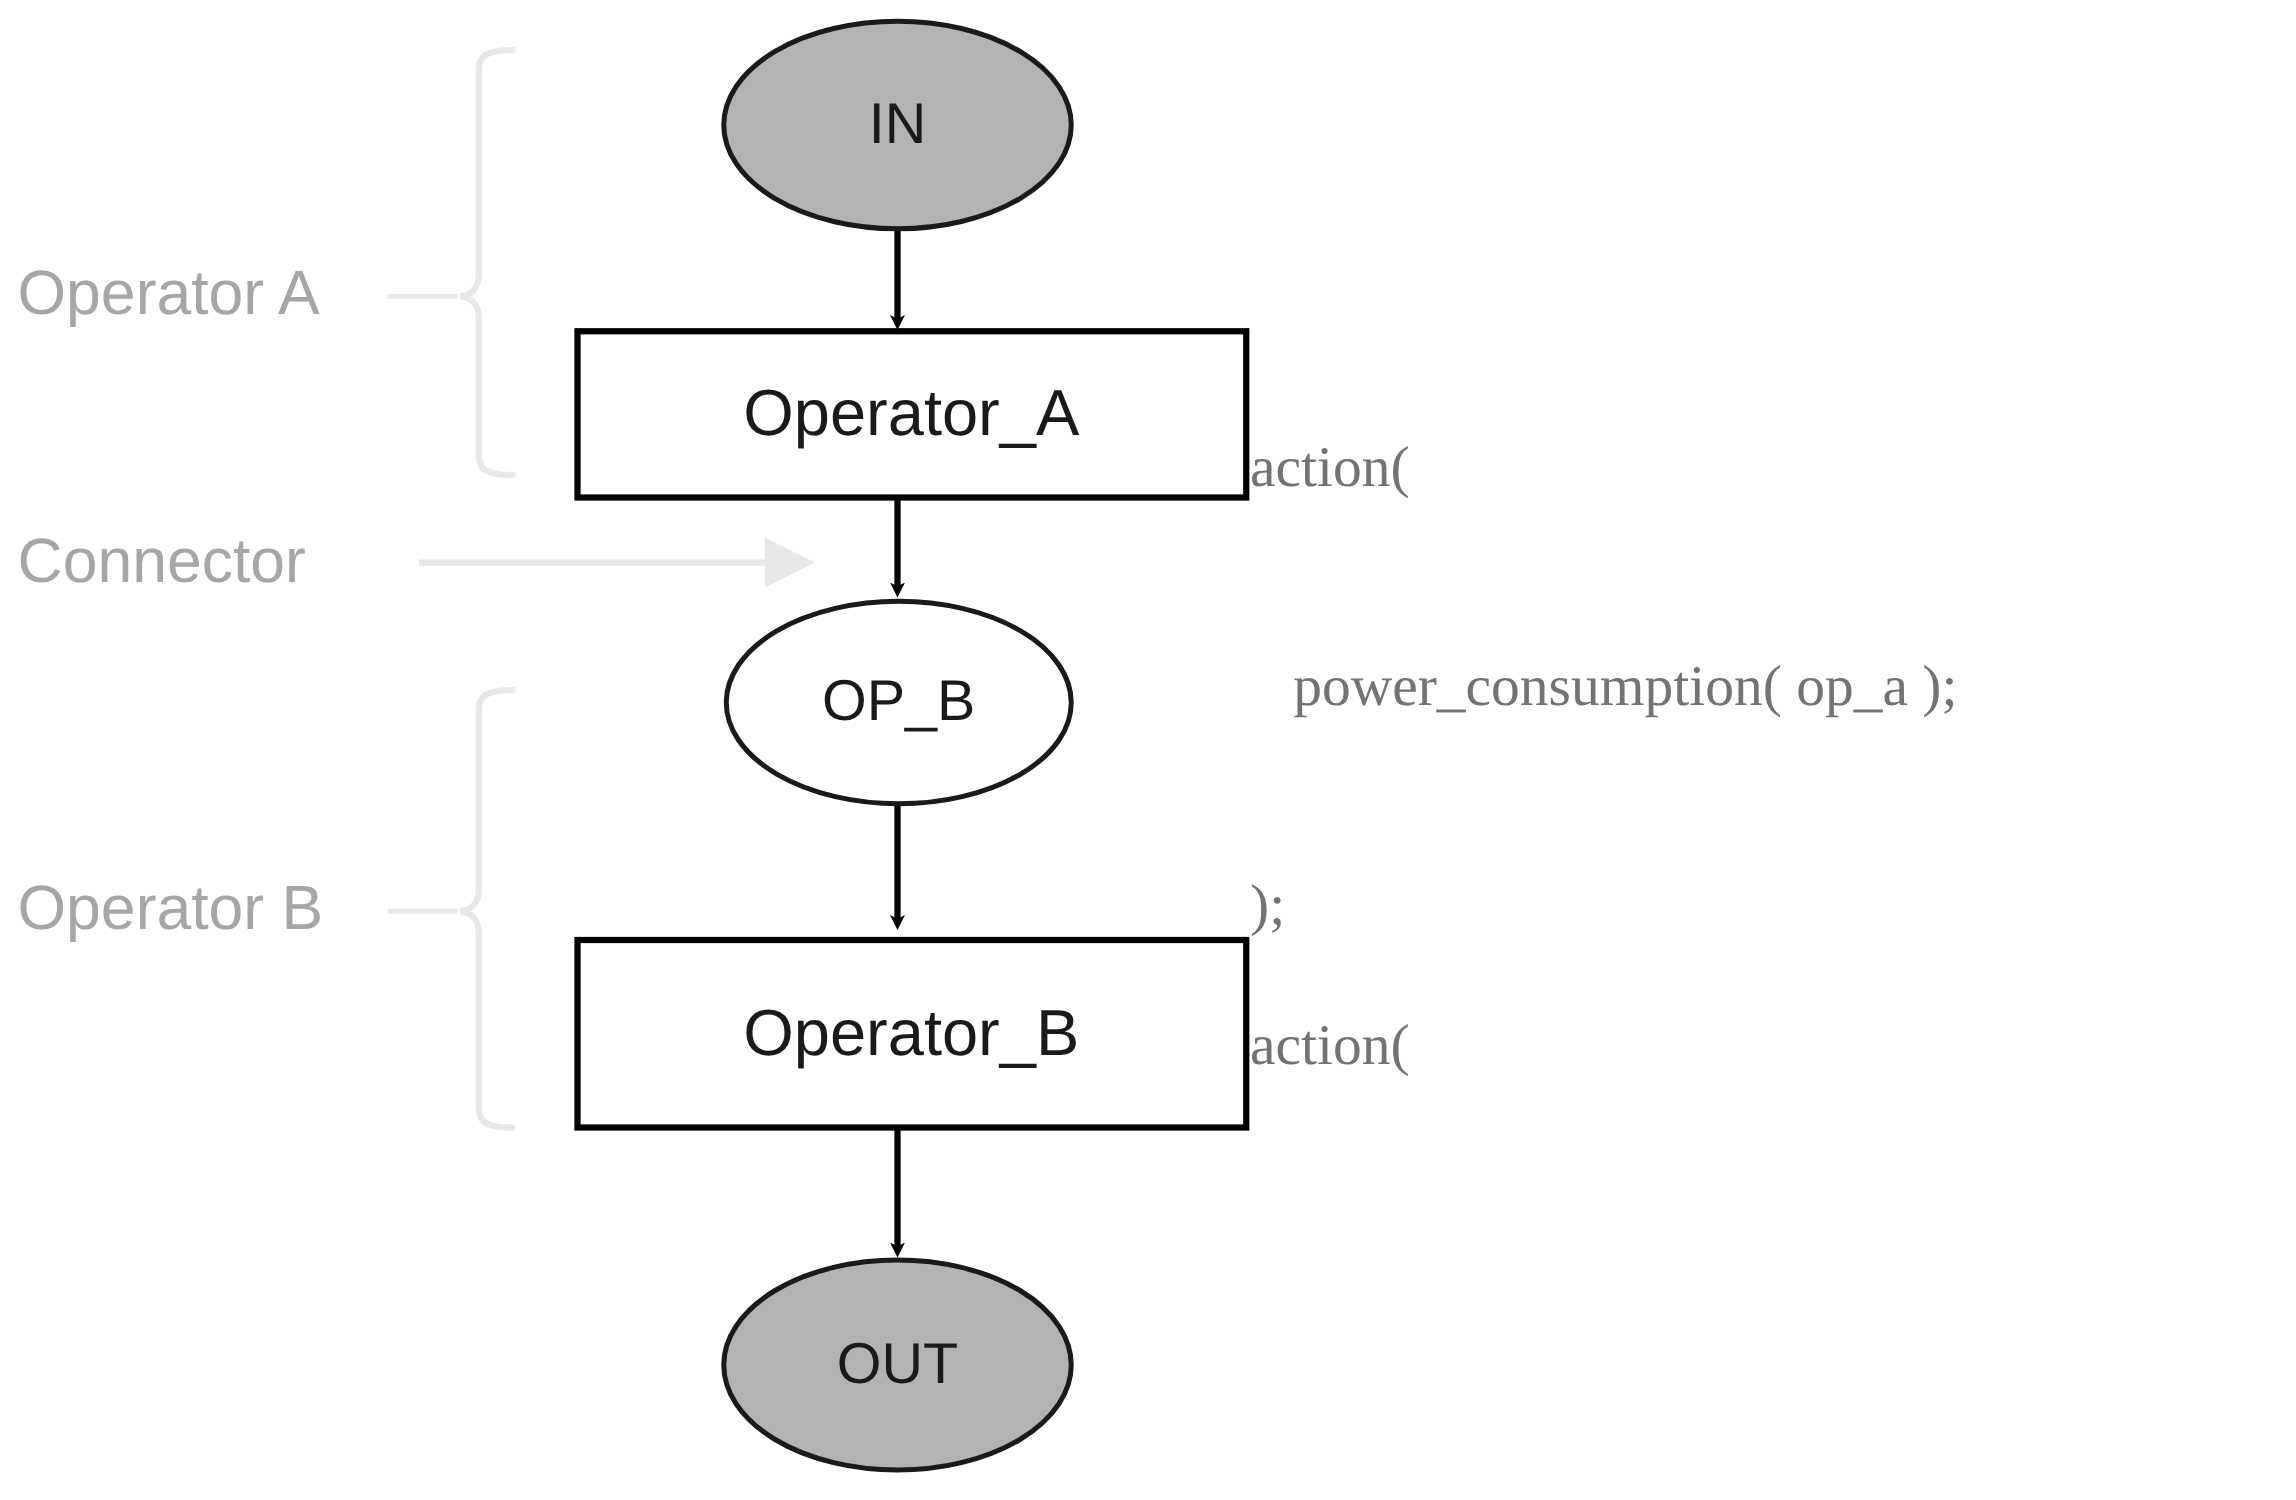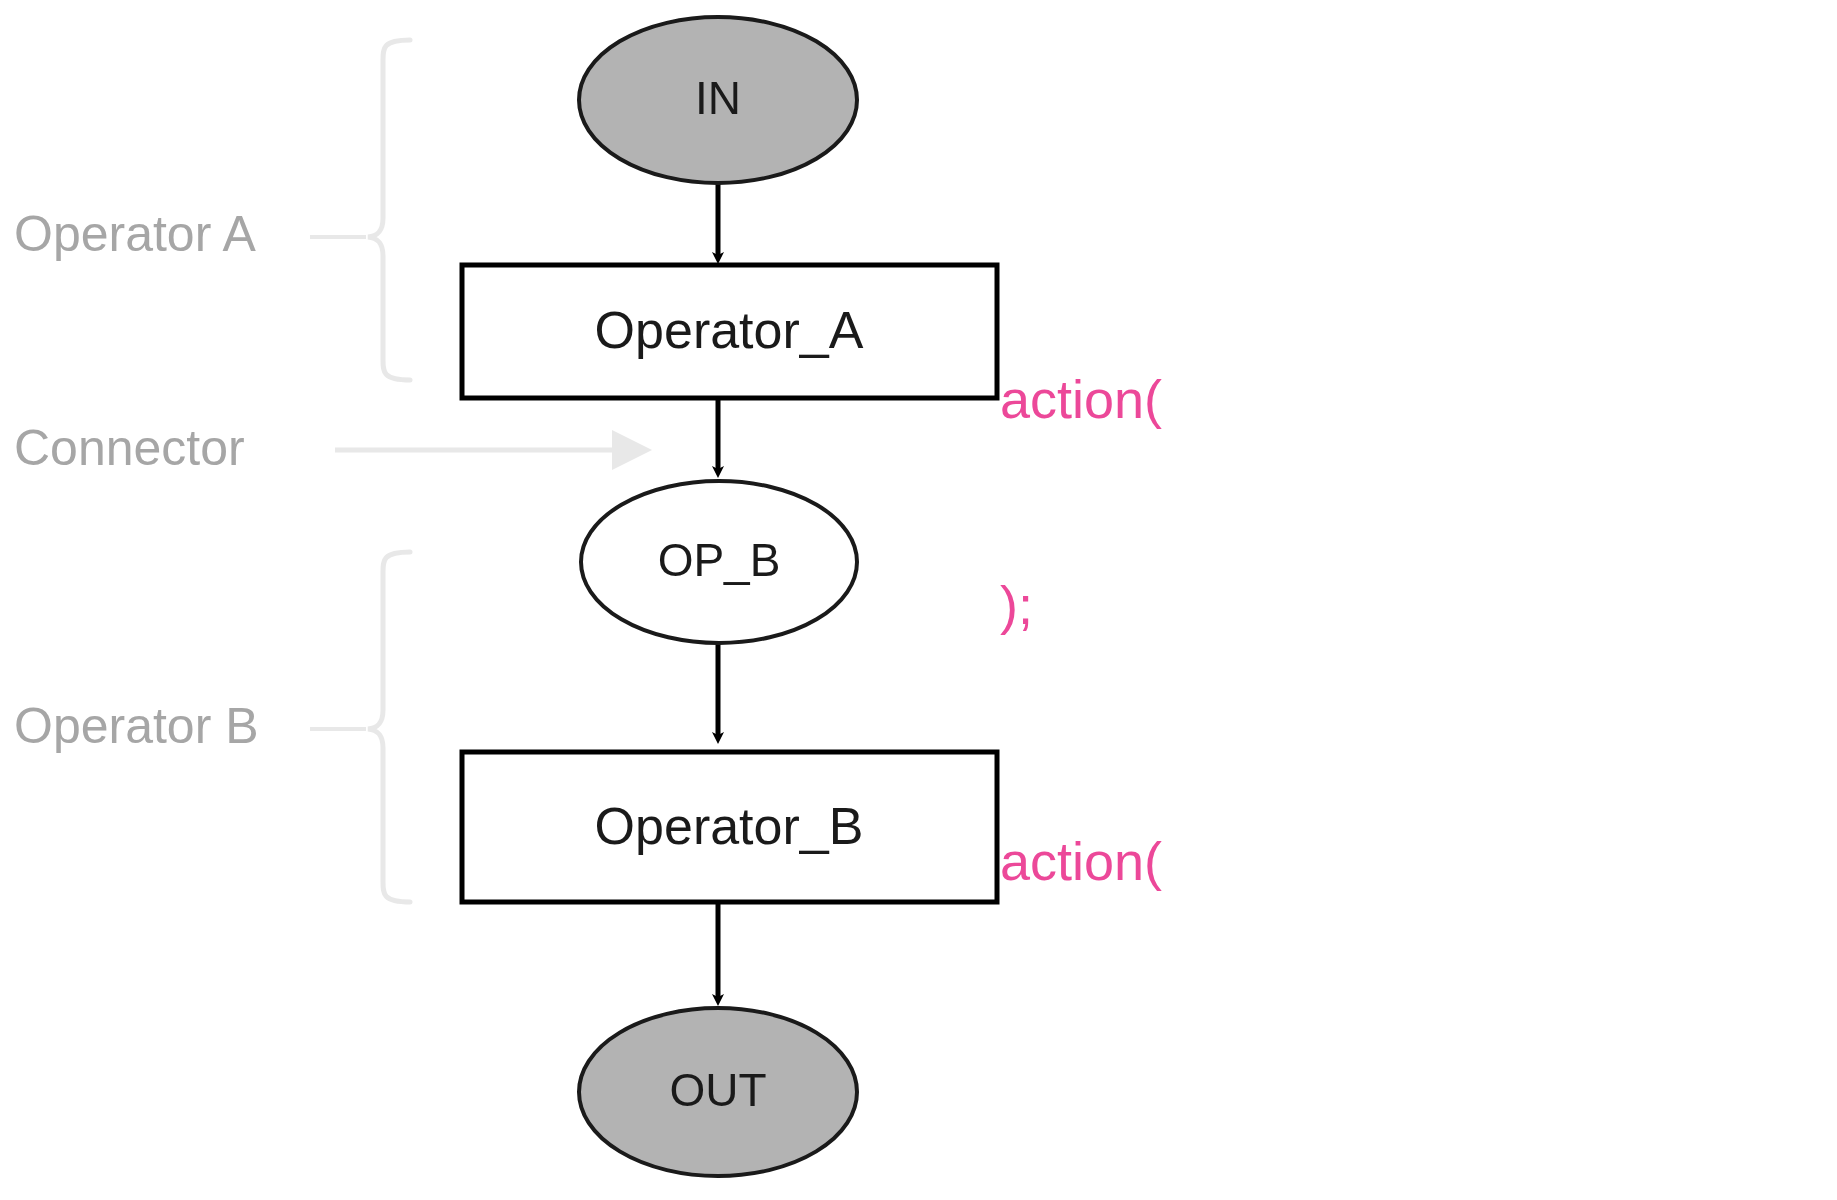--- a/index.html
+++ b/index.html
@@ -43,23 +43,23 @@
   .annot-arrow-line { stroke: #e8e8e8; stroke-width: 5; fill: none; }
   .annot-arrow-head { fill: #e8e8e8; }
   .annot-text {
     font-family: "Liberation Sans", sans-serif;
     font-size: 50px;
     fill: #a6a6a6;
     dominant-baseline: middle;
   }
   .code-block {
     position: absolute;
-    color: #ec4899;
-    font-family: Liberation Sans, sans-serif;
-    font-size: 54px;
+    color: #737373;
+    font-family: Liberation Serif, serif;
+    font-size: 46px;
     line-height: 1.27;
     white-space: pre;
   }
   #code-a { left: 1000px; top: 228px; }
   #code-b { left: 1000px; top: 690px; }
 </style>
 </head>
 <body>
 
 <div id="diagram-root">
@@ -127,20 +127,21 @@
     </g>
 
     <g>
       <ellipse class="node-shape-fill-gray" cx="718" cy="1092" rx="139" ry="84"></ellipse>
       <text class="node-label node-label-ellipse" x="718" y="1094">OUT</text>
     </g>
   </svg>
 
   <div class="code-block" id="code-a">
     <div>action(</div>
+    <div>   power_consumption( op_a );</div>
     <div>);</div>
   </div>
 
   <div class="code-block" id="code-b">
     <div>action(</div>
     
     
   </div>
 
 </div>

